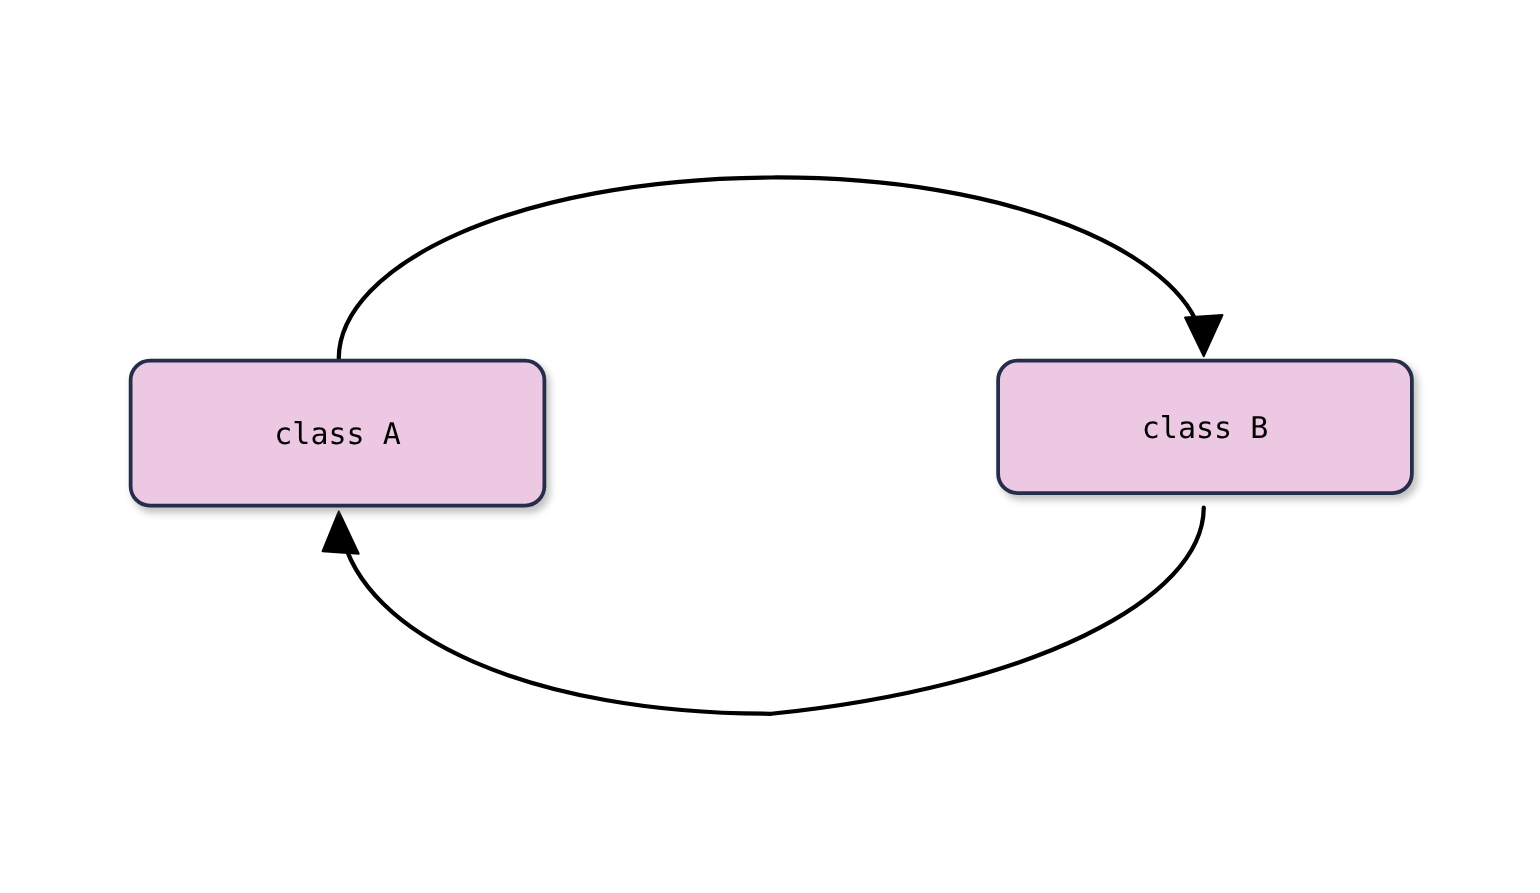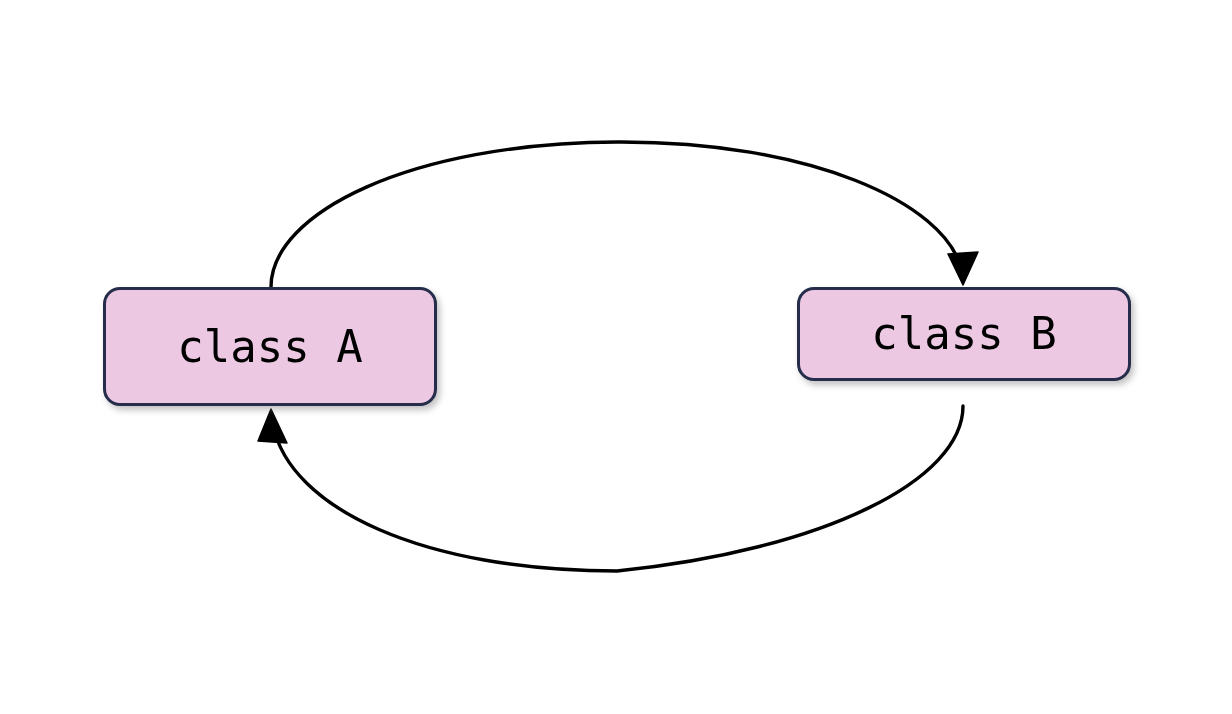--- a/index.html
+++ b/index.html
@@ -31,38 +31,38 @@
     display: flex;
     align-items: center;
     justify-content: center;
     background: #ecc8e2;
     border: 3px solid #252d4a;
     border-radius: 17px;
     box-shadow: 3px 4px 6px rgba(120,120,120,0.45);
   }
   .node-label {
     font-family: "DejaVu Sans Mono", monospace;
-    font-size: 44px;
+    font-size: 24px;
     line-height: 1;
     color: #000000;
     letter-spacing: 0px;
     white-space: pre;
     user-select: none;
   }
   #node-a {
     left: 103px;
     top: 287px;
     width: 334px;
     height: 119px;
   }
   #node-b {
     left: 797px;
     top: 287px;
     width: 334px;
-    height: 94px;
+    height: 109px;
   }
 </style>
 </head>
 <body>
 
 <div id="canvas">
 
   <svg id="edge-layer" viewBox="0 0 1232 714" width="1232" height="714" xmlns="http://www.w3.org/2000/svg">
 
     <g>

